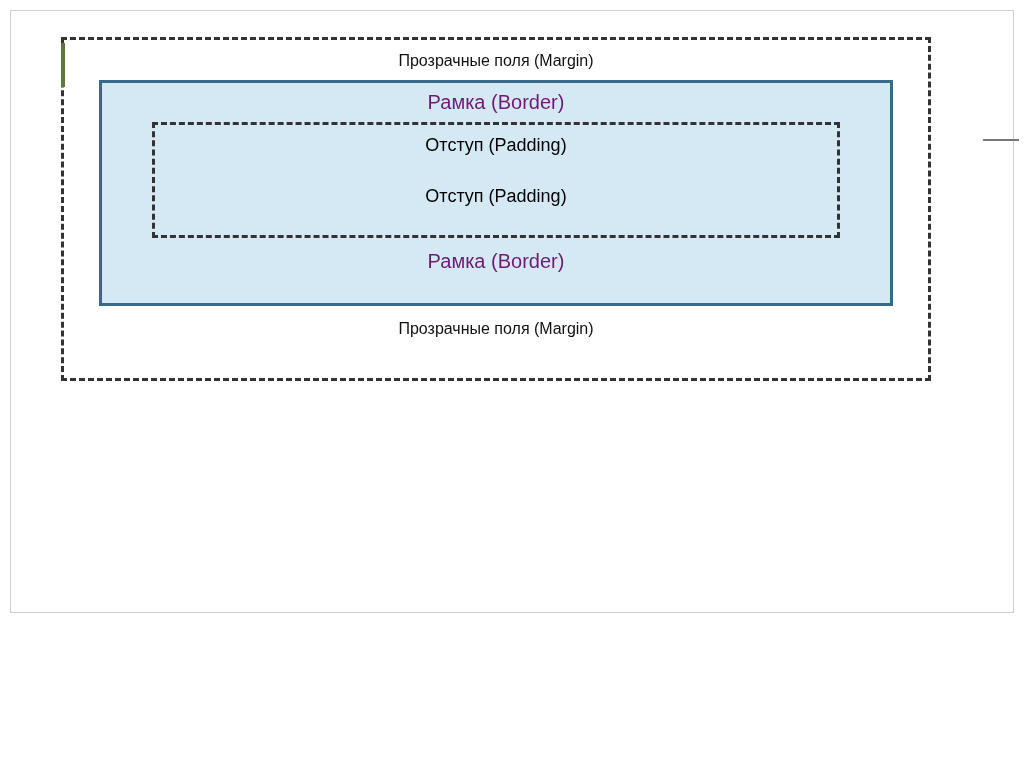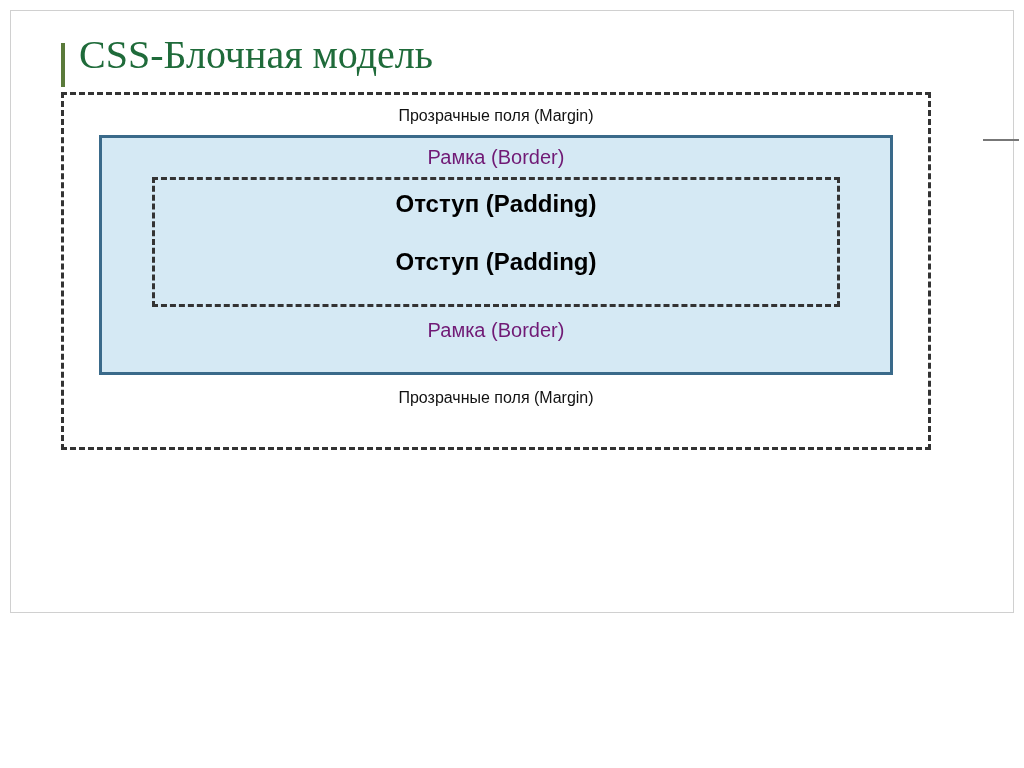--- a/index.html
+++ b/index.html
@@ -71,22 +71,22 @@
     }
     .border-label-bottom { padding: 12px 0 2px 0; }
     .padding-box {
       border: 3px dashed #333;
       background: #d5e9f4;
       padding: 4px 46px 26px 46px;
       text-align: center;
     }
     .padding-label-top,
     .padding-label-bottom {
-      font-size: 24px;
-      font-weight: bold;
+      font-size: 18px;
+      font-weight: normal;
       color: #000;
       font-family: Arial, sans-serif;
       padding: 6px 0 14px 0;
     }
     .padding-label-bottom { padding: 16px 0 2px 0; }
     .content-box {
       border: 3px solid #2b5f7c;
       background: #3ca0d8;
       color: #163142;
       font-weight: bold;
@@ -101,21 +101,20 @@
       width: 36px;
       height: 0;
       border-top: 2px solid #777;
     }
   </style>
 </head>
 <body>
 
 <div class="slide-frame">
   <div class="accent-bar"></div>
-  <h1 class="title">CSS-Блочная модель</h1>
 
   <div class="diagram-wrap">
     <div class="margin-box">
       <div class="margin-label-top">Прозрачные поля (Margin)</div>
 
       <div class="border-box">
         <div class="border-label-top">Рамка (Border)</div>
 
         <div class="padding-box">
           <div class="padding-label-top">Отступ (Padding)</div>

